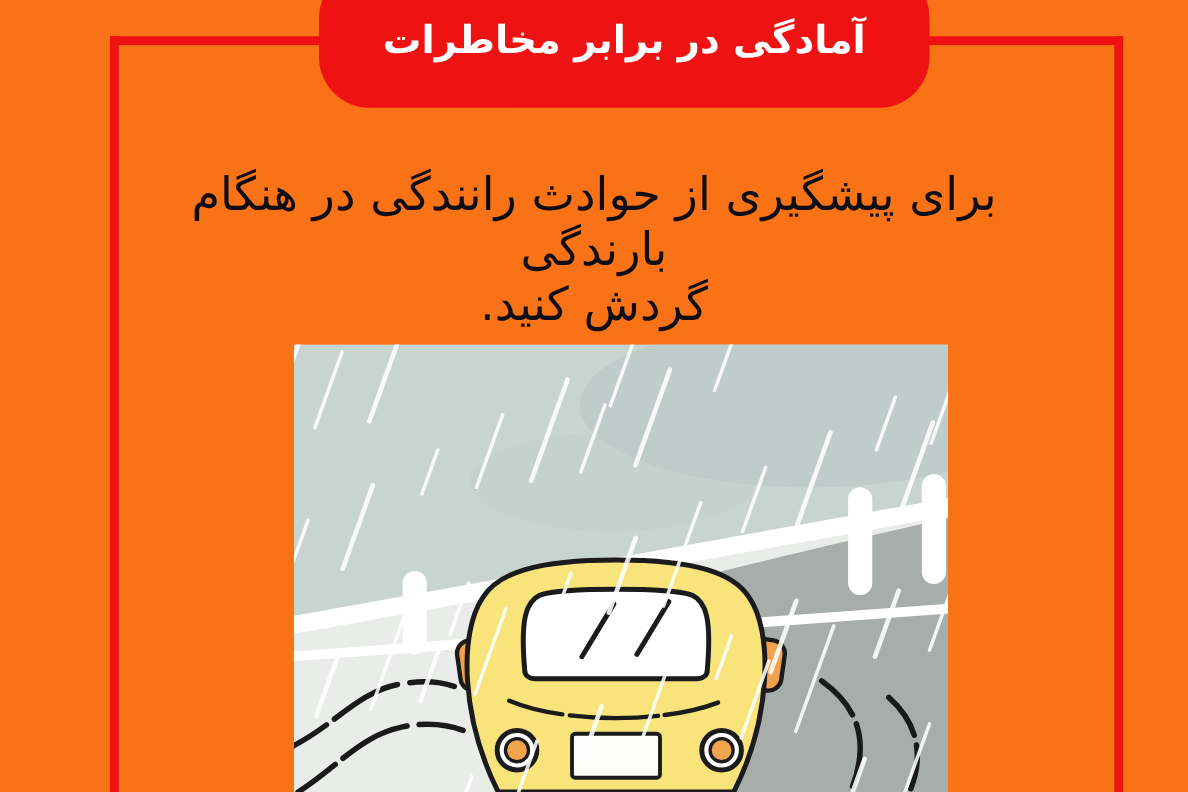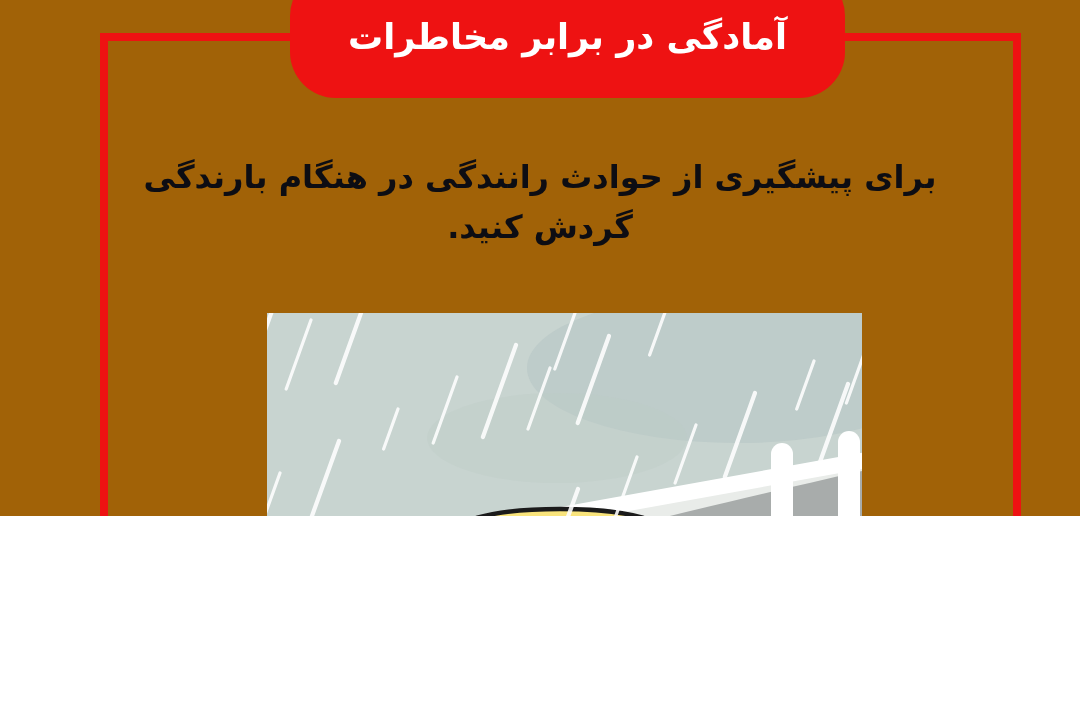--- a/index.html
+++ b/index.html
@@ -1,21 +1,21 @@
 <!DOCTYPE html>
 <html lang="fa"><head>
 <meta charset="utf-8">
 <style>
   html,body{margin:0;padding:0;}
   body{
     width:1080px;height:720px;background:#ffffff;
     font-family:"DejaVu Sans", sans-serif;
     overflow:hidden;
   }
-  .page{position:relative;width:1080px;height:516px;background:#a16207;overflow:hidden;}
+  .page{position:relative;width:1080px;height:720px;background:#f97316;overflow:hidden;}
 
   
   .frame{
     position:absolute;left:100px;top:33px;width:921px;height:800px;
     box-sizing:border-box;
     border:8px solid #ee1212;border-bottom:none;
   }
 
   
   .banner{
@@ -26,21 +26,21 @@
   }
   .banner-title{
     color:#ffffff;font-size:35px;font-weight:bold;direction:rtl;
     letter-spacing:0;white-space:nowrap;padding-top:6px;
   }
 
   
   .advisory{
     position:absolute;left:140px;top:152px;width:800px;
     direction:rtl;text-align:center;
-    color:#0d0d13;font-weight:bold;font-size:32px;line-height:50px;
+    color:#0d0d13;font-weight:normal;font-size:42px;line-height:50px;
   }
 
   
   .illustration{
     position:absolute;left:267px;top:313px;width:595px;height:407px;
     overflow:hidden;
   }
   .illustration svg{display:block;}
   [data-name="rain-layer"] line{stroke:#ffffff;stroke-linecap:round;opacity:0.88;}
 </style>

